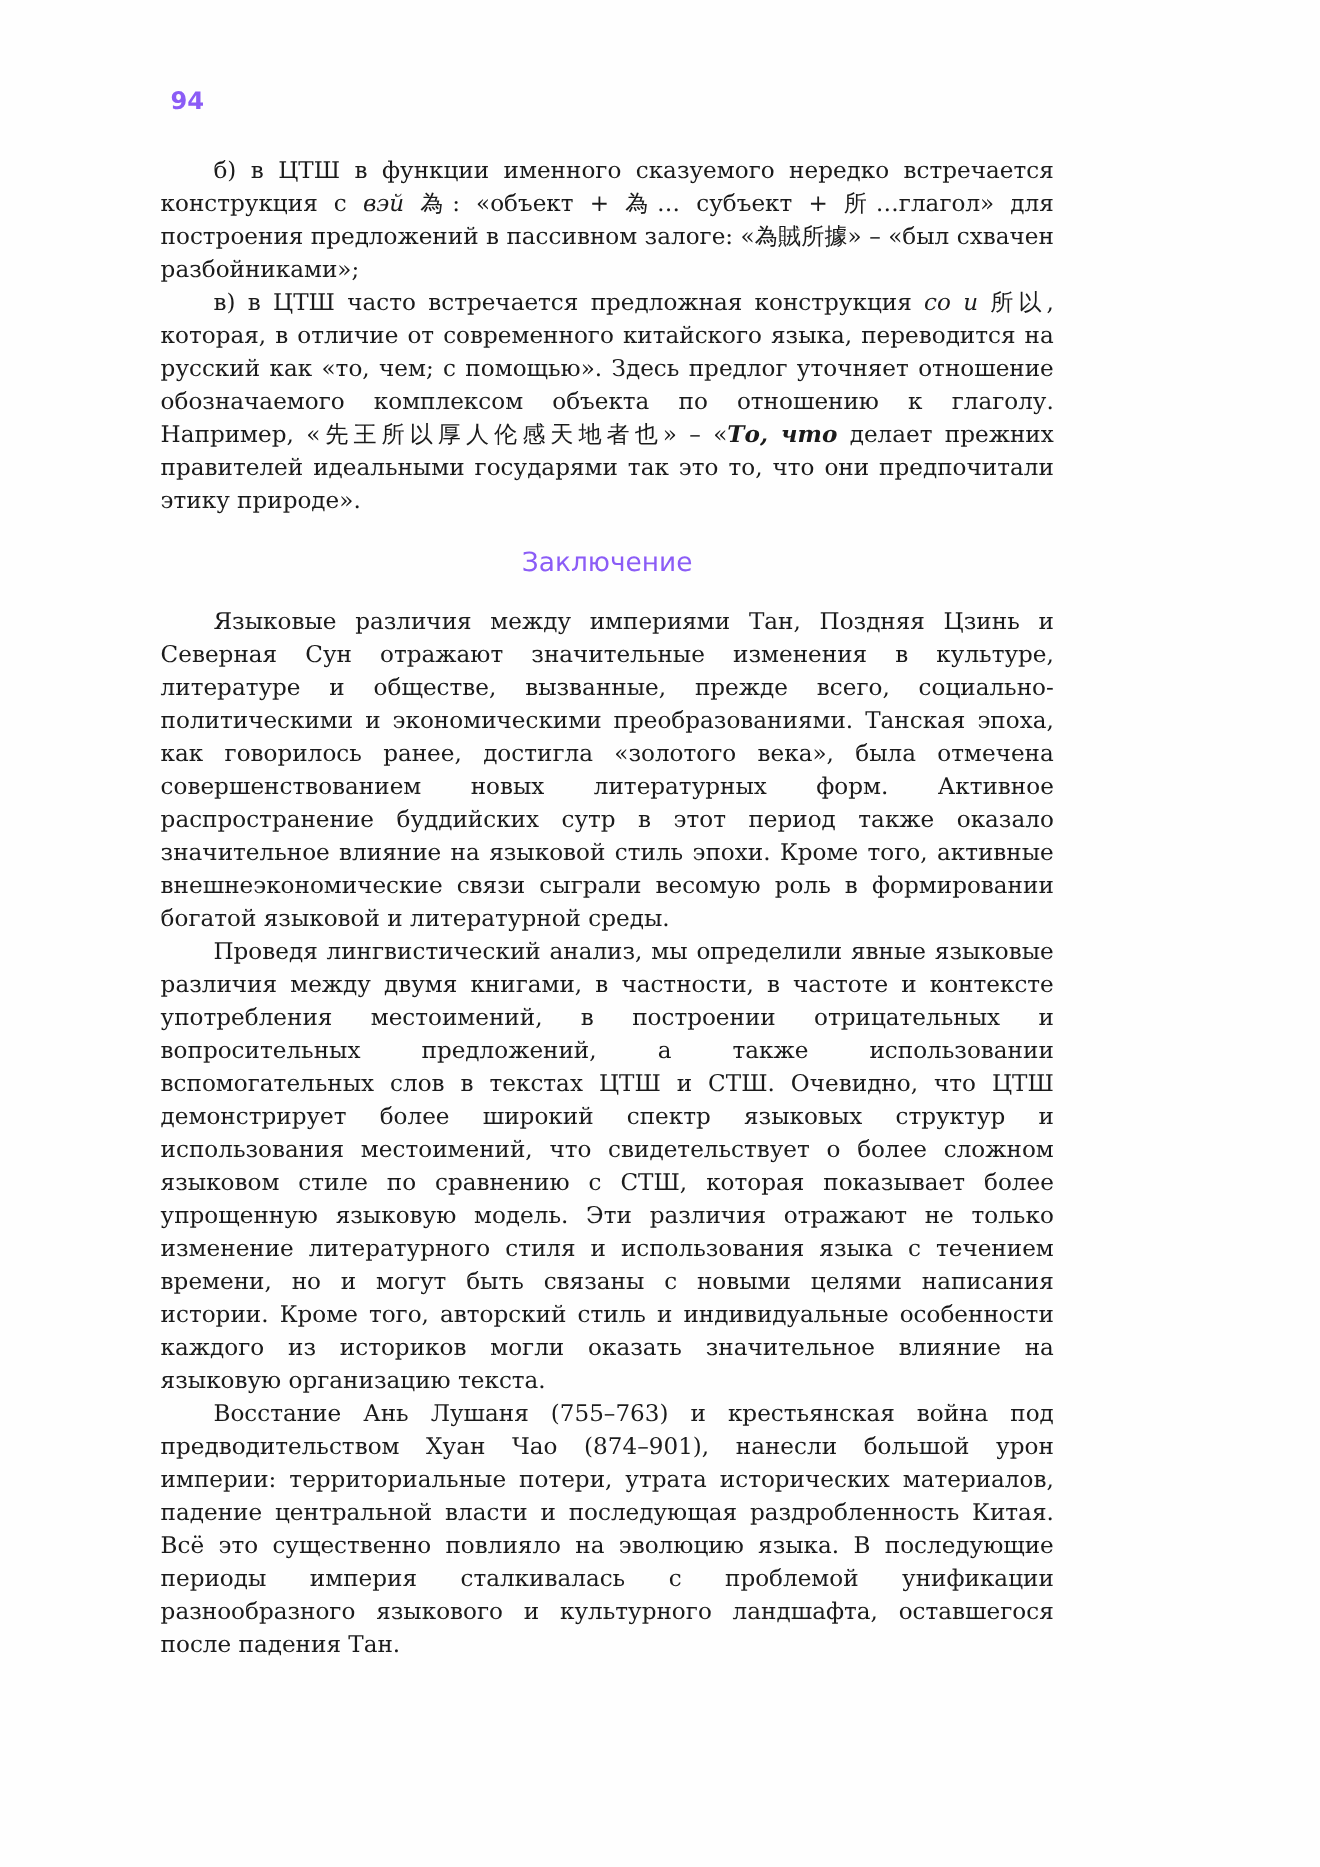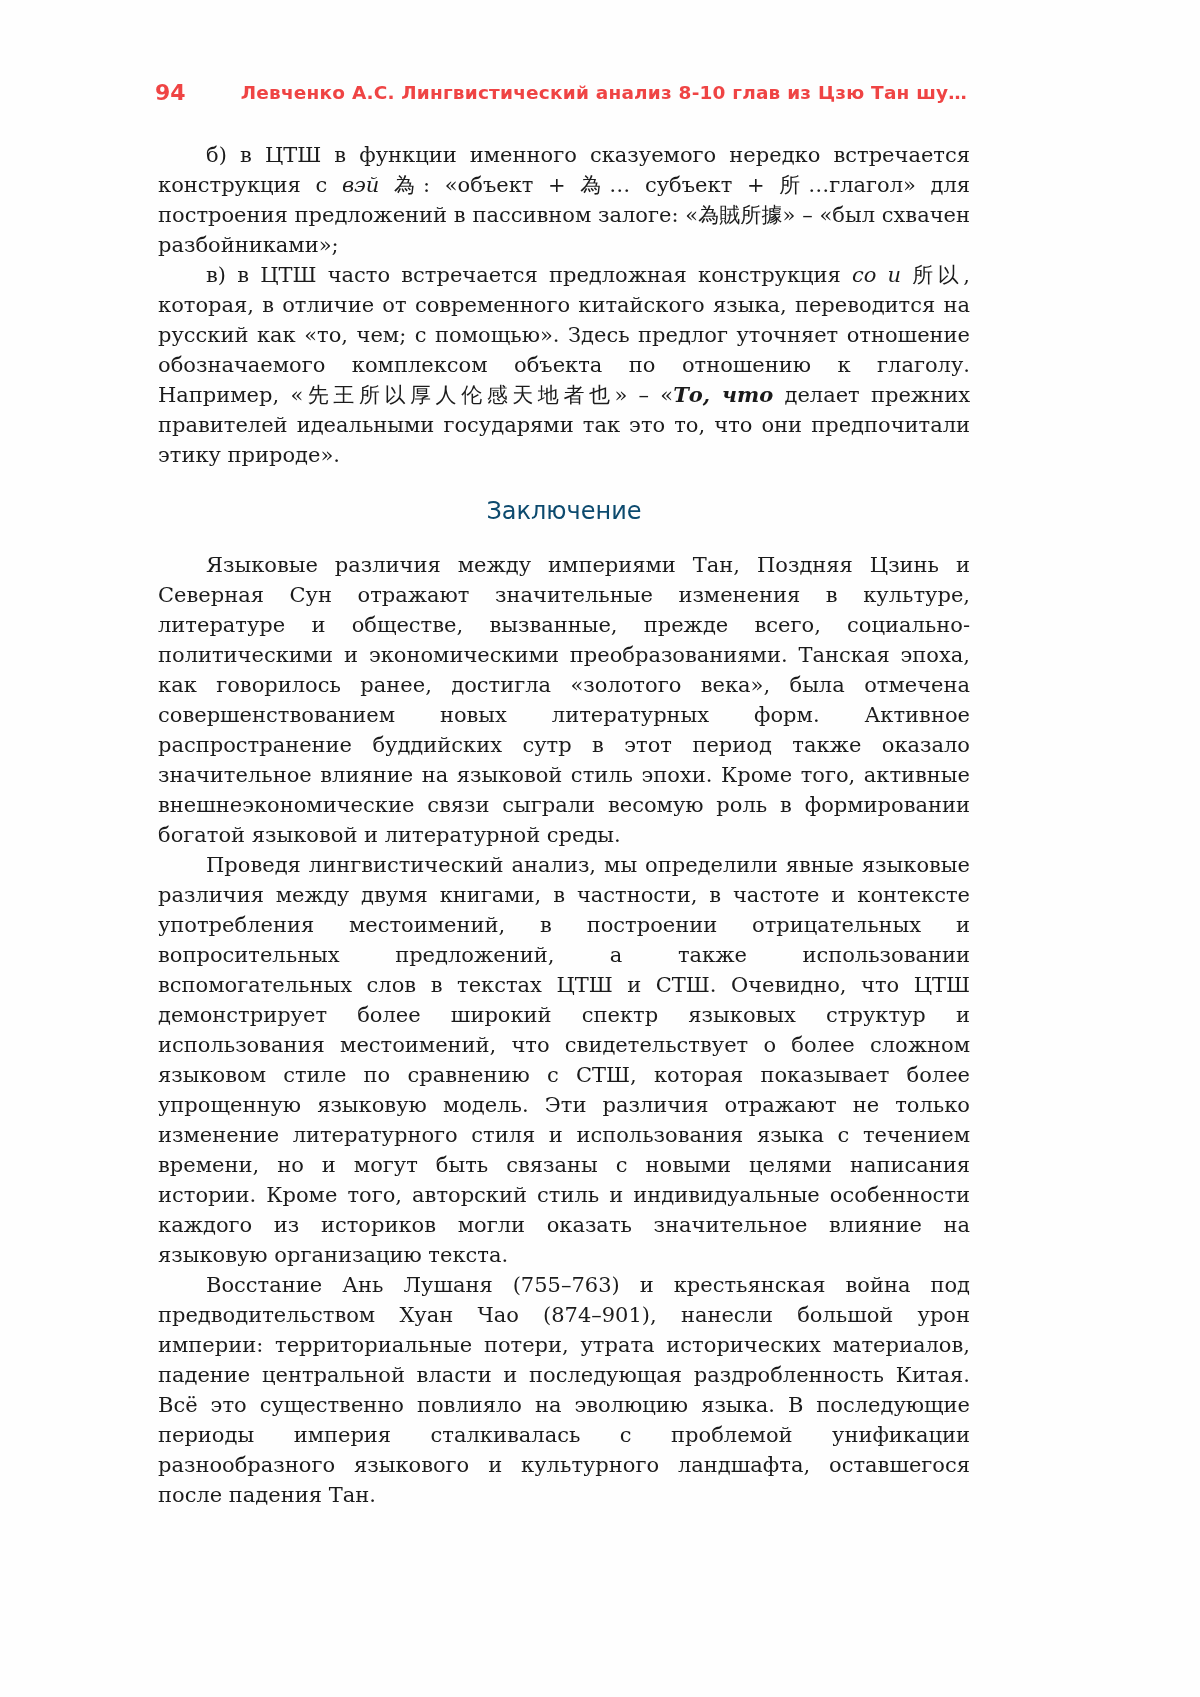--- a/index.html
+++ b/index.html
@@ -13,68 +13,67 @@
     background: #fefefe;
     overflow: hidden;
   }
 
   .running-head {
     position: absolute;
     top: 80px;
     left: 155px;
     width: 812px;
     display: flex;
-    align-items: center;
+    align-items: flex-start;
     font-family: "DejaVu Sans", "Liberation Sans", sans-serif;
     font-weight: bold;
-    color: #ef4444;
+    color: #8b5cf6;
   }
   .page-number { font-size: 22px; }
   .running-title {
     margin-left: auto;
     font-size: 18.5px;
     letter-spacing: 0.2px;
   }
 
   .content {
     position: absolute;
     top: 140px;
-    left: 158px;
+    left: 146px;
     width: 812px;
     font-family: "DejaVu Serif", "Liberation Serif", serif;
     font-size: 21px;
     line-height: 30px;
     color: #1b1b1b;
     text-align: justify;
   }
   .para {
     margin: 0;
     text-indent: 48px;
   }
   .para em { font-style: italic; }
   .para b { font-weight: bold; font-style: italic; }
 
   .section-heading {
     font-family: "DejaVu Sans", "Liberation Sans", sans-serif;
     font-size: 24px;
     font-weight: 500;
-    color: #0c4a6e;
+    color: #8b5cf6;
     text-align: center;
     text-indent: 0;
     margin: 26px 0 24px 0;
   }
 </style>
 </head>
 <body>
 
 <div class="page">
 
   <header class="running-head">
     <span class="page-number">94</span>
-    <span class="running-title">Левченко А.С. Лингвистический анализ 8-10 глав из Цзю Тан шу…</span>
   </header>
 
   <main class="content">
 
     <p class="para"><span>б) в ЦТШ в функции именного сказуемого нередко встречается конструкция с </span><em>вэй</em><span> 為: «объект + 為… субъект + 所…глагол» для построения предложений в пассивном залоге: «為賊所據» – «был схвачен разбойниками»;</span></p>
 
     <p class="para"><span>в) в ЦТШ часто встречается предложная конструкция </span><em>со и</em><span> 所以, которая, в отличие от современного китайского языка, переводится на русский как «то, чем; с помощью». Здесь предлог уточняет отношение обозначаемого комплексом объекта по отношению к глаголу. Например, «先王所以厚人伦感天地者也» – «</span><b>То, что</b><span> делает прежних правителей идеальными государями так это то, что они предпочитали этику природе».</span></p>
 
     <h2 class="section-heading">Заключение</h2>
 

